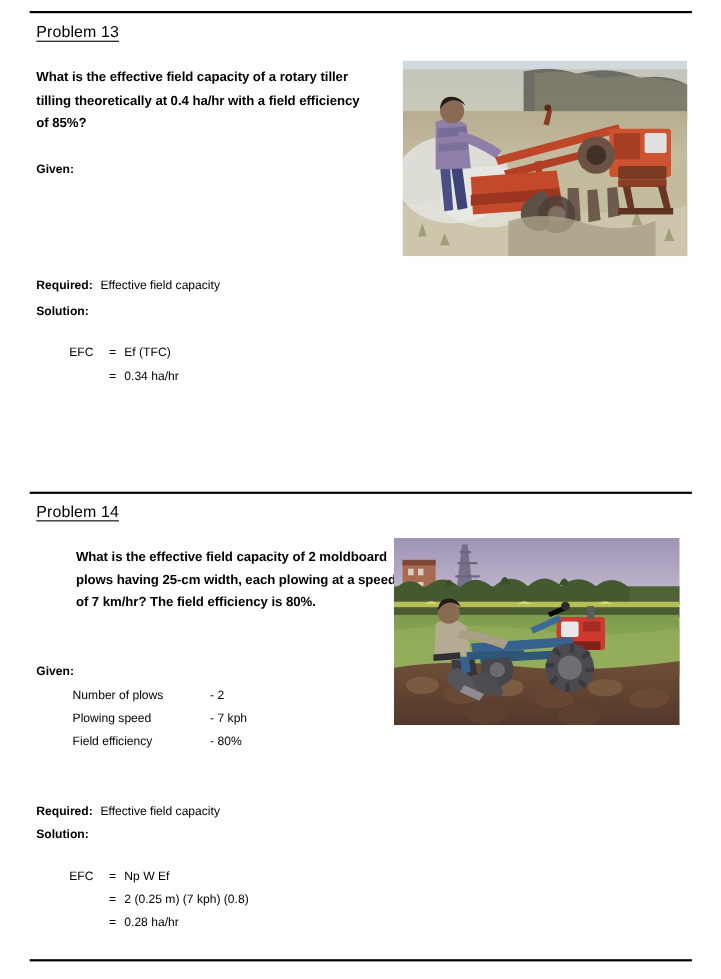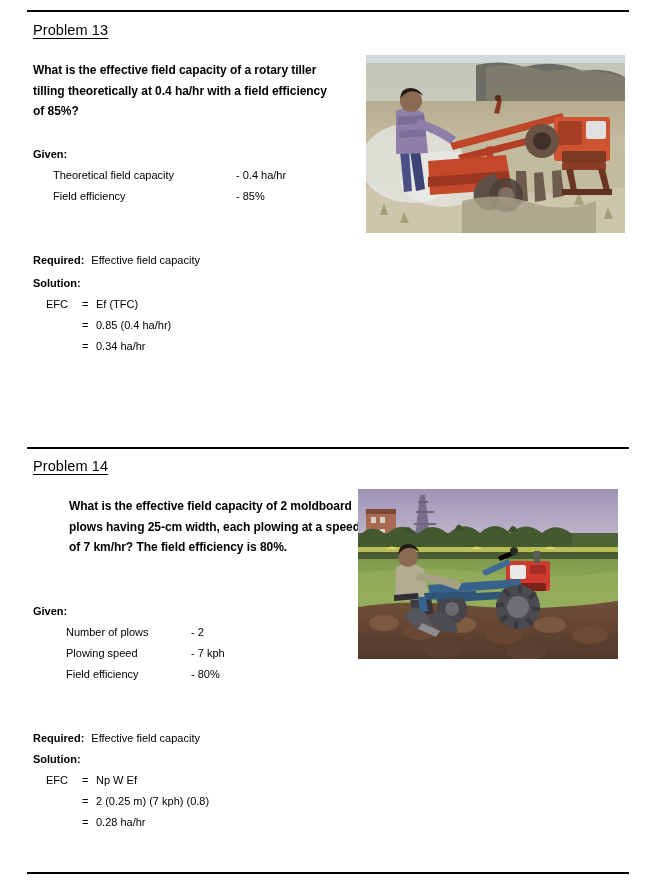--- a/index.html
+++ b/index.html
@@ -108,21 +108,21 @@
     margin-top: 20px;
   }
   .required-value {
     font-weight: normal;
     padding-left: 7px;
   }
 
   
   .eq-list {
     list-style: none;
-    margin: 0;
+    margin: 17px;
     padding: 0;
   }
   .eq-row {
     white-space: nowrap;
     line-height: 21px;
     font-weight: normal;
   }
   .eq-lhs {
     display: inline-block;
     text-align: left;
@@ -172,44 +172,33 @@
   <div class="rule rule-bottom"></div>
 
   <div class="problem problem-13 p13">
 
     <div class="heading">Problem 13</div>
 
     <div class="question q13">What is the effective field capacity of a rotary tiller tilling theoretically at 0.4 ha/hr with a field efficiency of 85%?</div>
 
     <div class="block" style="top: 122px;">
       <div class="given-label">Given:</div>
-      <div class="given-list">
-        <div class="given-row">
-          <span class="given-name">Theoretical field  capacity</span><span class="given-value">- 0.4 ha/hr</span>
-        </div>
-        <div class="given-row">
-          <span class="given-name">Field efficiency</span><span class="given-value">- 85%</span>
-        </div>
-      </div>
     </div>
 
     <div class="block" style="top: 208px;">
       <div class="required-row">
         <span class="required-label">Required:</span><span class="required-value">Effective field capacity</span>
       </div>
     </div>
 
     <div class="block" style="top: 251px;">
       <div class="solution-label">Solution:</div>
       <div class="eq-list">
         <div class="eq-row">
           <span class="eq-lhs">EFC</span><span class="eq-op">=</span><span class="eq-rhs">Ef (TFC)</span>
-        </div>
-        <div class="eq-row">
-          <span class="eq-lhs"></span><span class="eq-op">=</span><span class="eq-rhs">0.85 (0.4 ha/hr)</span>
         </div>
         <div class="eq-row">
           <span class="eq-lhs"></span><span class="eq-op">=</span><span class="eq-rhs">0.34 ha/hr</span>
         </div>
       </div>
     </div>
   </div>
 
   <div class="photo photo-tiller">
     <svg viewBox="0 0 259 178" preserveAspectRatio="none">

